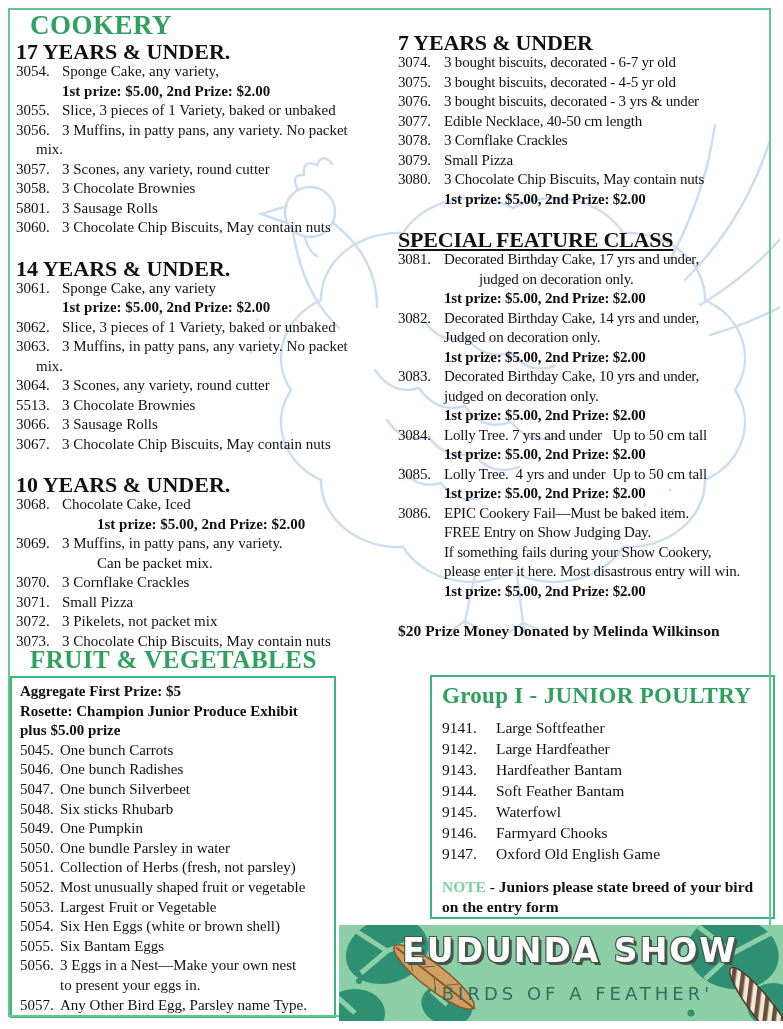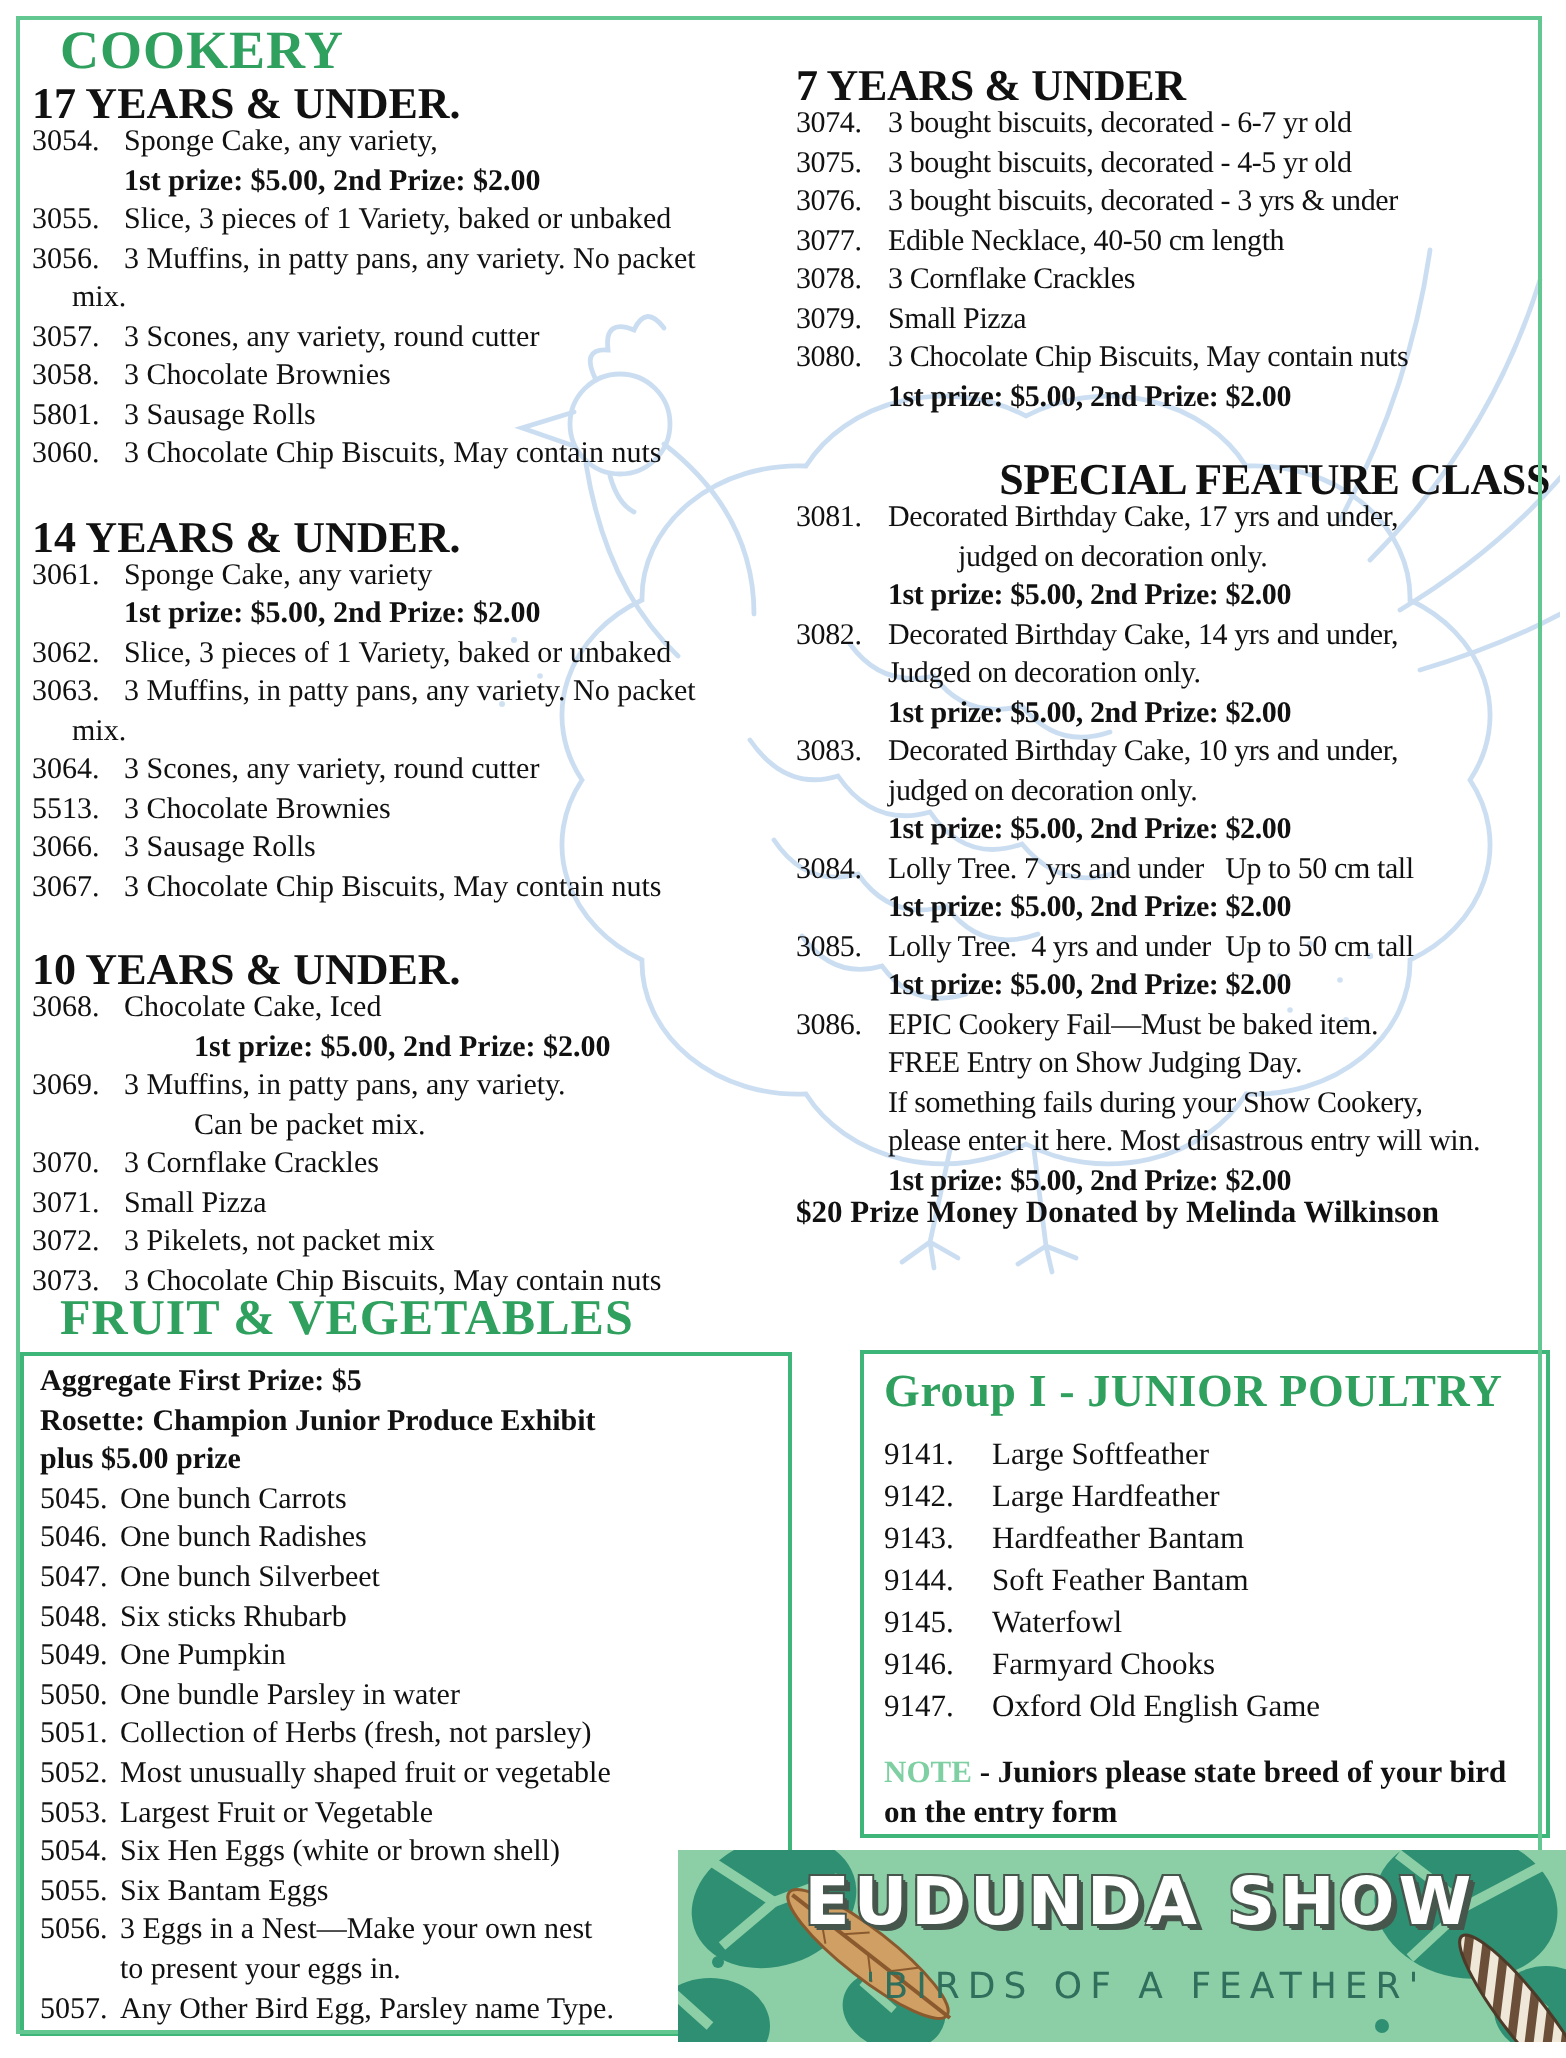--- a/index.html
+++ b/index.html
@@ -12,35 +12,35 @@
   .watermark{position:absolute;left:125px;top:70px;z-index:0;}
   .page-border{position:absolute;left:8px;top:8px;width:763px;height:1009px;
     border:2px solid #63c791;z-index:3;pointer-events:none;box-sizing:border-box;}
   .cookery-title{position:absolute;left:30px;top:10px;z-index:1;
     font-size:27px;font-weight:bold;color:#2fa05e;letter-spacing:.5px;}
   .col{position:absolute;z-index:1;line-height:19.5px;}
   .col-left{left:16px;top:42px;width:371px;}
   .col-right{left:398px;top:33px;width:377px;letter-spacing:-0.2px;}
   .sec-head{font-weight:bold;font-size:22px;line-height:20px;}
   .sec-head.gap{margin-top:21px;}
-  .sec-head.center{text-align:right;}
+  .sec-head.center{text-align:left;text-decoration:underline;}
   .row{display:flex;}
   .num{flex:0 0 46px;}
   .txt,.cont-s,.cont-t,.cont-c,.prize{white-space:pre-wrap;}
   .txt{flex:1;}
   .cont-s{padding-left:20px;}
   .cont-t{padding-left:46px;}
   .cont-c{padding-left:81px;}
   .prize{font-weight:bold;padding-left:46px;}
   .prize.prize-c{padding-left:81px;}
-  .cookery-footer{position:absolute;left:398px;top:598px;z-index:1;font-weight:bold;font-size:15.5px;}
+  .cookery-footer{position:absolute;left:398px;top:622px;z-index:1;font-weight:bold;font-size:15.5px;}
   .fruit-title{position:absolute;left:30px;top:646px;z-index:1;
     font-size:25px;font-weight:bold;color:#2fa05e;letter-spacing:.5px;}
   .box{position:absolute;z-index:2;border:2px solid #3fb679;box-sizing:border-box;background:transparent;}
-  .fruit-box{left:10px;top:676px;width:386px;height:342px;padding:4px 4px 0 8px;line-height:19.6px;}
+  .fruit-box{left:10px;top:676px;width:326px;height:342px;padding:4px 4px 0 8px;line-height:19.6px;}
   .fruit .num{flex:0 0 40px;}
   .fruit .cont-t{padding-left:40px;}
   .bold-line{font-weight:bold;}
   .poultry-box{left:430px;top:675px;width:345px;height:244px;padding:5px 4px 0 10px;}
   .poultry-title{font-size:23px;font-weight:bold;color:#2fa05e;line-height:28px;margin-bottom:7px;letter-spacing:.3px;}
   .poultry .p-items{line-height:21px;font-size:15.5px;}
   .poultry .num{flex:0 0 54px;}
   .note{margin-top:13px;font-weight:bold;font-size:15.5px;line-height:20px;}
   .note-label{color:#7ed0a2;}
   .banner{position:absolute;left:339px;top:925px;width:444px;height:96px;z-index:4;overflow:hidden;background:#8ccfa7;}

